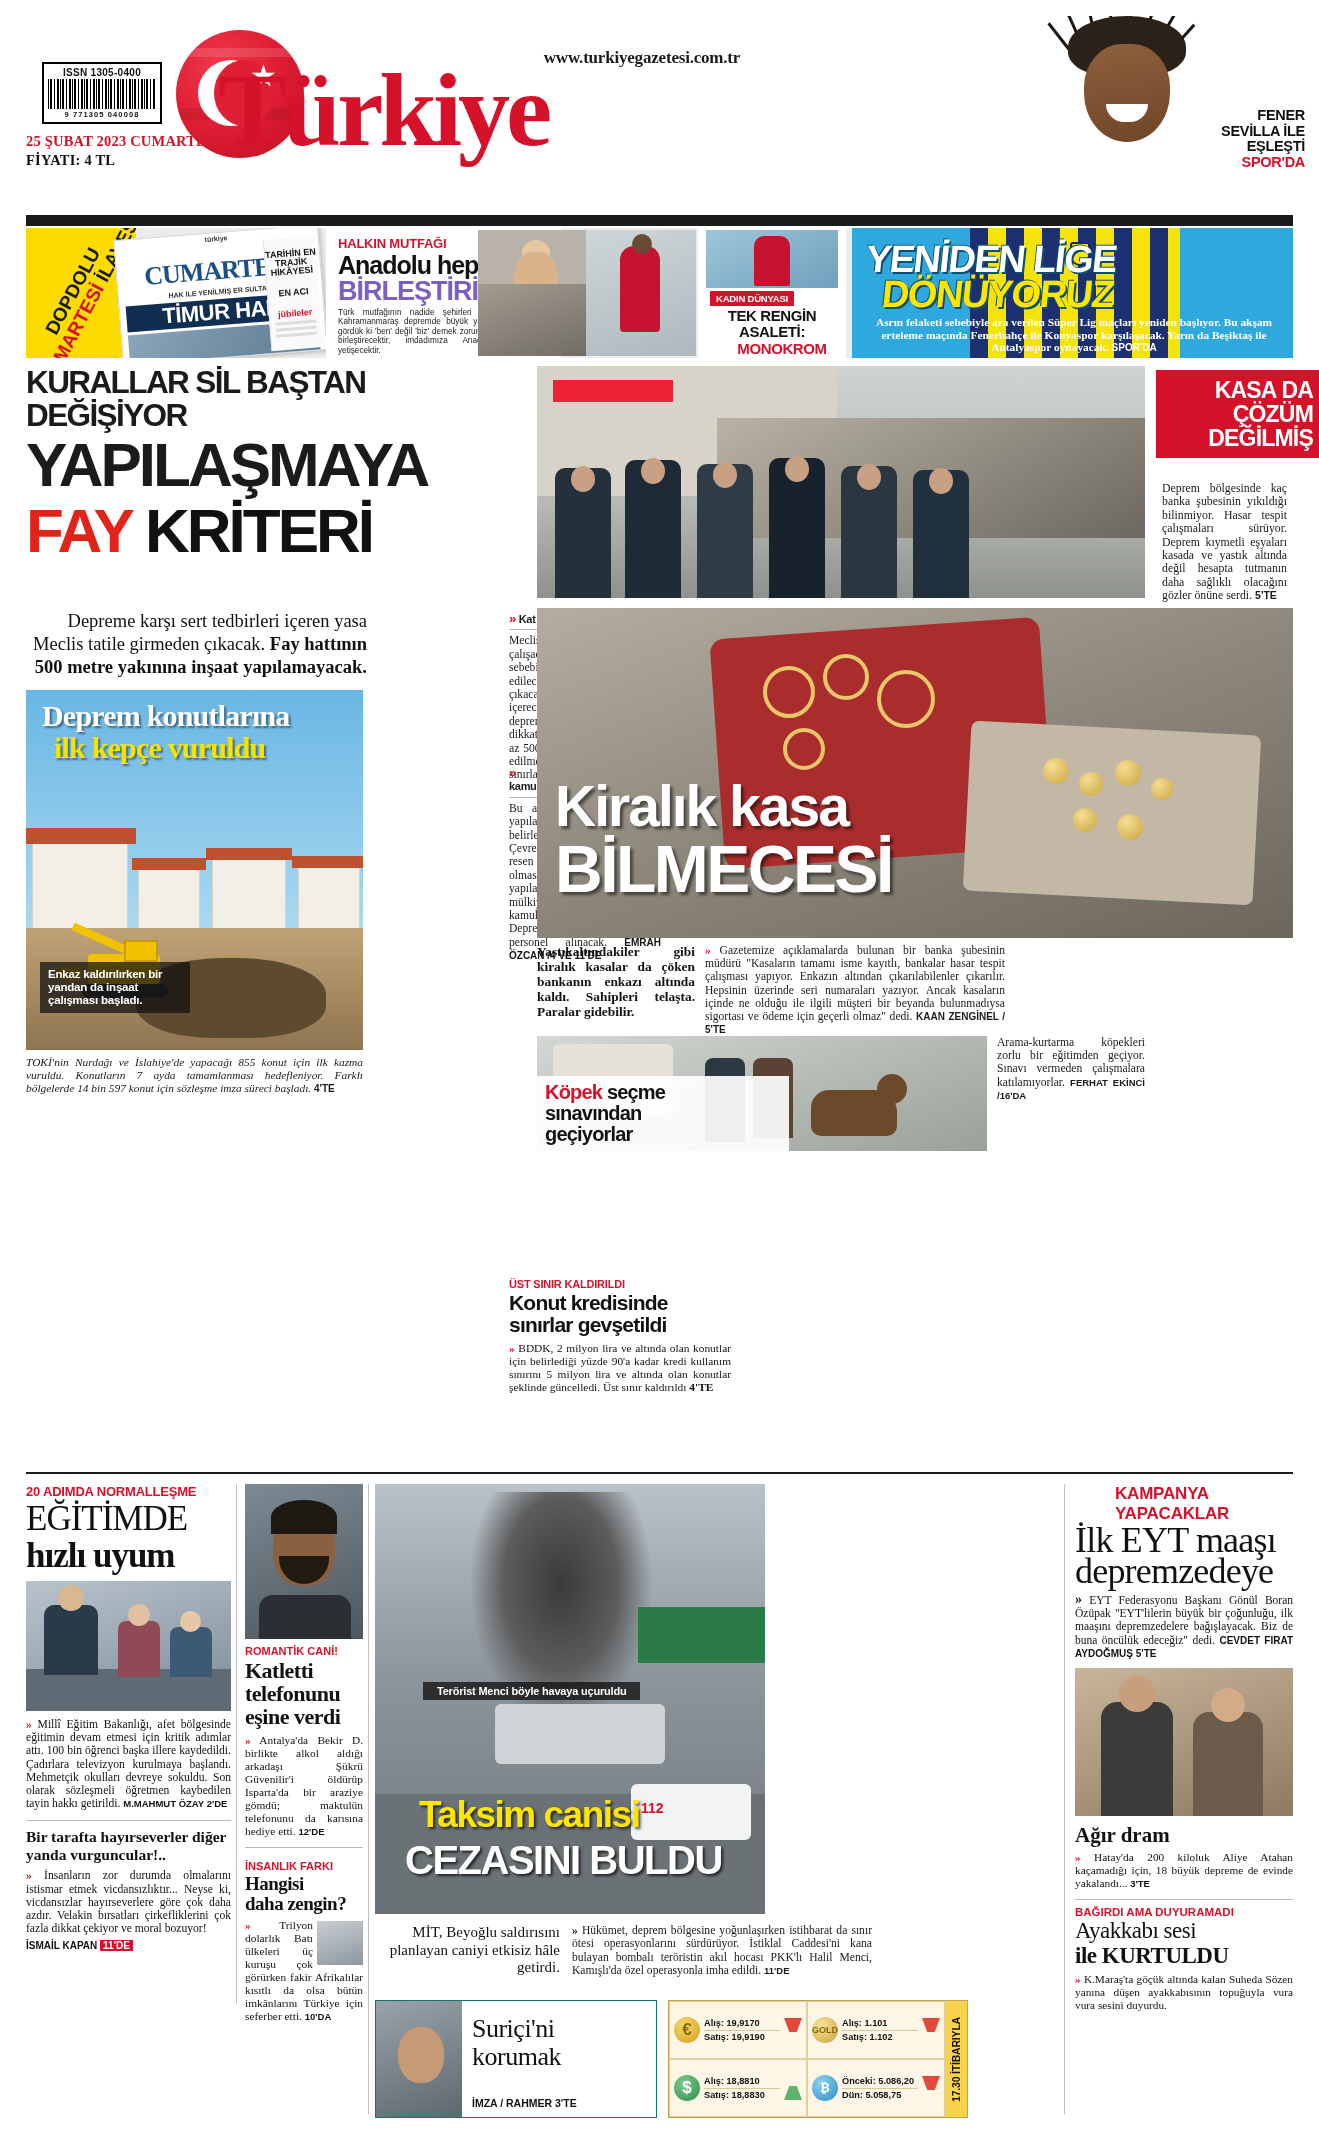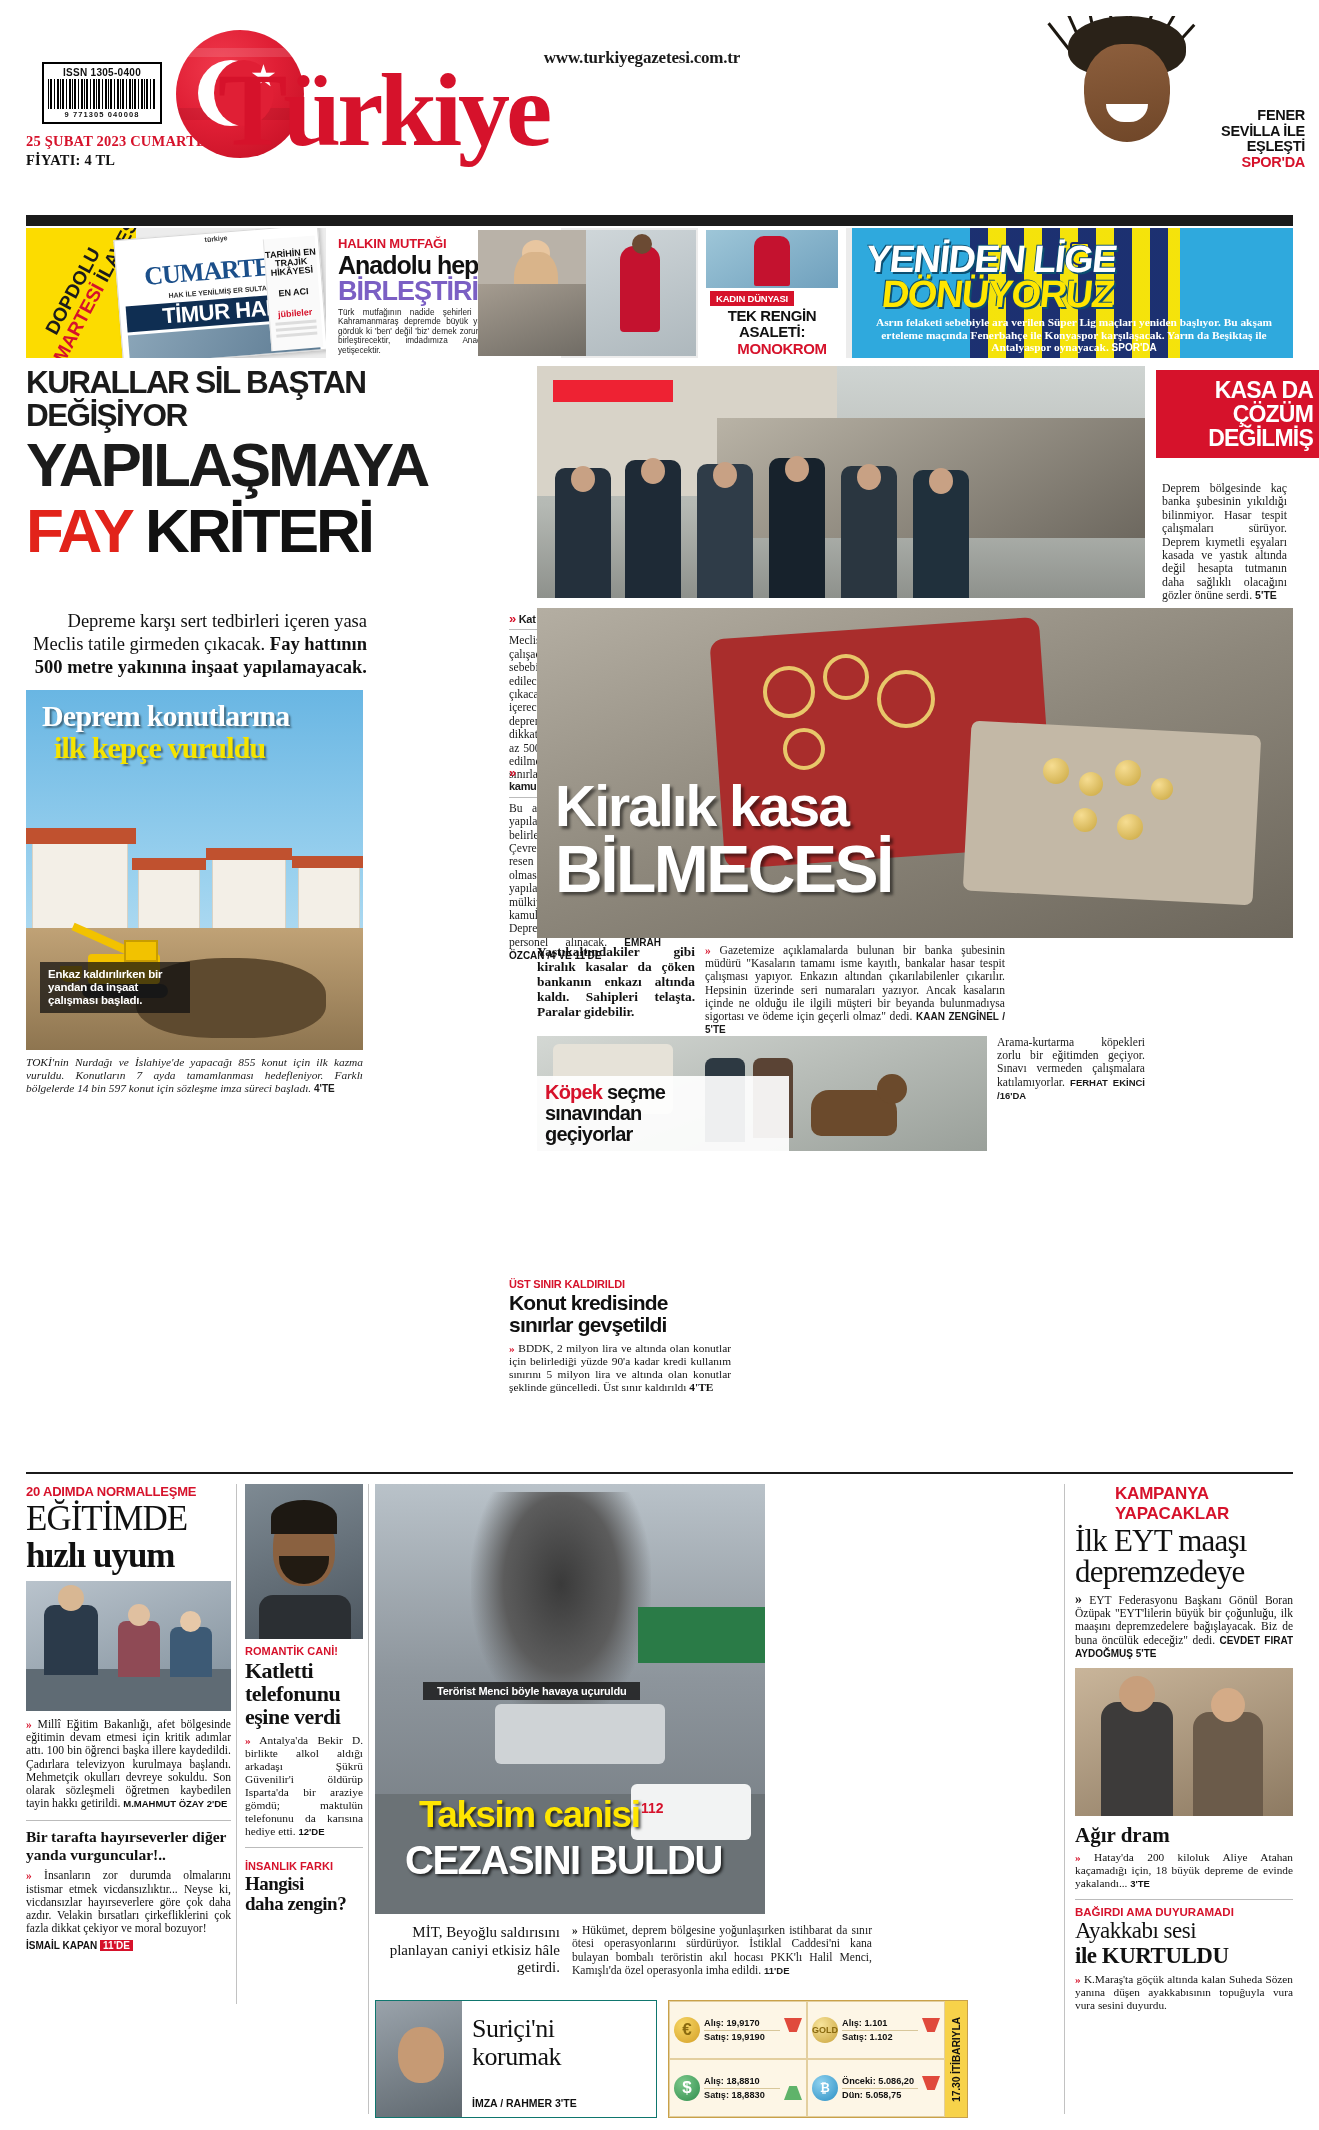--- a/index.html
+++ b/index.html
@@ -318,21 +318,21 @@
     clip-path:polygon(0 0,100% 0,50% 100%);}
   #fx .arrow.up{background:linear-gradient(0deg,#5fb36a 60%,rgba(95,179,106,0) 60%);
     clip-path:polygon(50% 0,100% 100%,0 100%);}
   #fx .side{width:22px;background:#f7d24a;display:flex;align-items:center;justify-content:center;}
   #fx .side span{writing-mode:vertical-rl;transform:rotate(180deg);font-family:"Liberation Sans",sans-serif;
     font-weight:bold;font-size:10.5px;color:#111;letter-spacing:-.2px;}
 
   
   #rightcol{position:absolute;left:1075px;top:1484px;width:218px;}
   #rightcol .kick{font-family:"Liberation Sans",sans-serif;font-weight:bold;font-size:17px;color:#d6122b;letter-spacing:-.2px;padding-left:40px;}
-  #rightcol .h{font-family:"Liberation Serif",serif;font-size:31px;line-height:31px;color:#111;letter-spacing:-.8px;margin-top:1px;}
+  #rightcol .h{font-family:"Liberation Serif",serif;font-size:36px;line-height:31px;color:#111;letter-spacing:-.8px;margin-top:1px;}
   #rightcol .body{margin-top:6px;font-family:"Liberation Serif",serif;font-size:11.5px;line-height:13.2px;text-align:justify;}
   #rightcol .body .qq{color:#111;font-weight:bold;font-size:14px;}
   #rightcol .body .by{font-family:"Liberation Sans",sans-serif;font-weight:bold;font-size:10px;}
   #rightcol .photo{margin-top:8px;width:218px;height:148px;background:linear-gradient(160deg,#c9b59a,#8d7a62);position:relative;overflow:hidden;}
   #rightcol .photo .w1{position:absolute;left:26px;top:34px;width:72px;height:114px;background:#3d3b3a;border-radius:16px 16px 0 0;}
   #rightcol .photo .w1:before{content:"";position:absolute;left:18px;top:-26px;width:36px;height:36px;border-radius:50%;background:#c89f7c;}
   #rightcol .photo .w2{position:absolute;left:118px;top:44px;width:70px;height:104px;background:#6b5b4a;border-radius:16px 16px 0 0;}
   #rightcol .photo .w2:before{content:"";position:absolute;left:18px;top:-24px;width:34px;height:34px;border-radius:50%;background:#d4ab87;}
   #rightcol .sec2{margin-top:8px;}
   #rightcol .sec2 .h2{font-family:"Liberation Serif",serif;font-weight:bold;font-size:21px;line-height:22px;color:#111;}
@@ -667,20 +667,26 @@
     </div>
     <div class="body">
       <span class="qq">»</span> <span>Antalya'da Bekir D. birlikte alkol aldığı arkadaşı Şükrü Güvenilir'i öldürüp Isparta'da bir araziye gömdü; maktulün telefonunu da karısına hediye etti.</span>
       <span class="pg">12'DE</span>
     </div>
     <div class="sec">
       <div class="kick">İNSANLIK FARKI</div>
       <div class="h">
         <span>Hangisi</span><br><span>daha zengin?</span>
       </div>
+      <div class="b">
+        <div class="thumb"></div>
+        <span class="qq" style="color:#d6122b;font-weight:bold;">»</span>
+        <span>Trilyon dolarlık Batı ülkeleri üç kuruşu çok görürken fakir Afrikalılar kısıtlı da olsa bütün imkânlarını Türkiye için seferber etti.</span>
+        <span class="pg">10'DA</span>
+      </div>
     </div>
   </div>
 
   <div id="taksim">
     <div class="bg"></div>
     <div class="smoke"></div>
     <div class="road"></div>
     <div class="truck"></div>
     <div class="sign"></div>
     <div class="amb">

